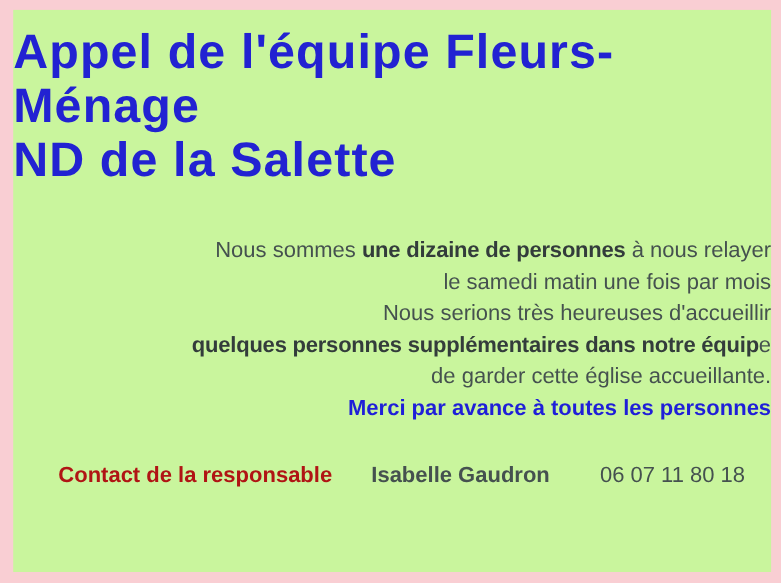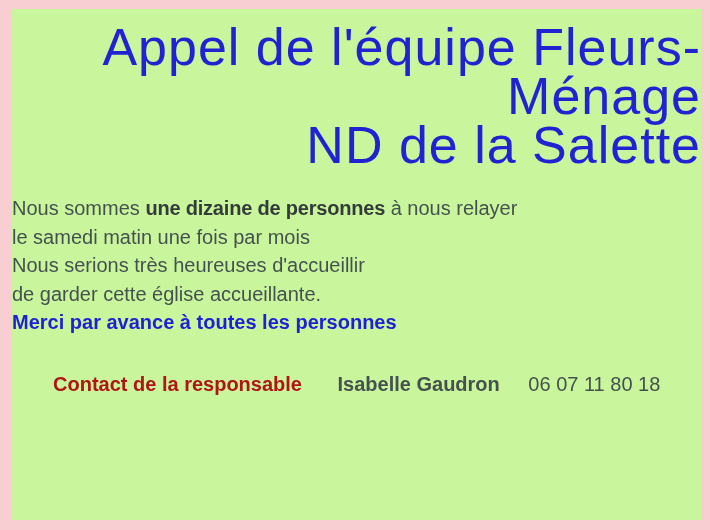--- a/index.html
+++ b/index.html
@@ -15,30 +15,30 @@
     position: absolute;
     top: 9px;
     left: 12px;
     right: 9px;
     bottom: 10px;
     background: var(--panel_bg, #c9f59d);
     padding-top: 14px;
     box-sizing: border-box;
   }
   .title {
-    text-align: right;
-    font-weight: normal;
-    font-size: 52px;
+    text-align: left;
+    font-weight: bold;
+    font-size: 44px;
     line-height: 49px;
     color: var(--title_blue, #2222d2);
     letter-spacing: 1px;
   }
   .announcement {
-    margin-top: 24px;
-    text-align: left;
+    margin-top: 44px;
+    text-align: right;
     font-size: 20px;
     line-height: 28.5px;
     color: var(--body_text, #45514f);
   }
   .body-line { white-space: nowrap; }
   .seg-regular { font-weight: normal; }
   .seg-bold { font-weight: bold; color: var(--body_bold, #333c3b); letter-spacing: -0.2px; }
   .seg-accent { font-weight: bold; color: var(--accent_blue, #1f1fd8); }
   .contact-row {
     margin-top: 36px;
@@ -50,37 +50,38 @@
     font-weight: bold;
     color: var(--contact_red, #b01414);
     margin-top: 28px;
   }
   .contact-name {
     margin-left: 30px;
     color: var(--body_text, #45514f);
     font-weight: bold;
   }
   .contact-phone {
-    margin-left: 23px;
+    margin-left: 40px;
     color: var(--body_text, #45514f);
   }
 </style>
 </head>
 <body>
 
 <div class="panel">
   <div class="title">
     <div>Appel de l'équipe Fleurs-Ménage</div>
     <div>ND de la Salette</div>
   </div>
 
   <div class="announcement" id="announcement">
       <div class="body-line"><span class="seg-regular">Nous sommes </span><span class="seg-bold">une dizaine de personnes</span><span class="seg-regular"> à nous relayer</span></div>
       <div class="body-line"><span class="seg-regular">le samedi matin une fois par mois</span></div>
       <div class="body-line"><span class="seg-regular">Nous serions très heureuses d'accueillir</span></div>
+      <div class="body-line"><span class="seg-bold">quelques personnes supplémentaires dans notre équip</span><span class="seg-regular">e</span></div>
       <div class="body-line"><span class="seg-regular">de garder cette église accueillante.</span></div>
       <div class="body-line"><span class="seg-accent">Merci par avance à toutes les personnes</span></div>
     </div>
 
   <div class="contact-row">
     <span class="contact-label">Contact de la responsable</span>
     <span class="contact-name">Isabelle Gaudron</span>
     <span class="contact-phone">06 07 11 80 18</span>
   </div>
 </div>

